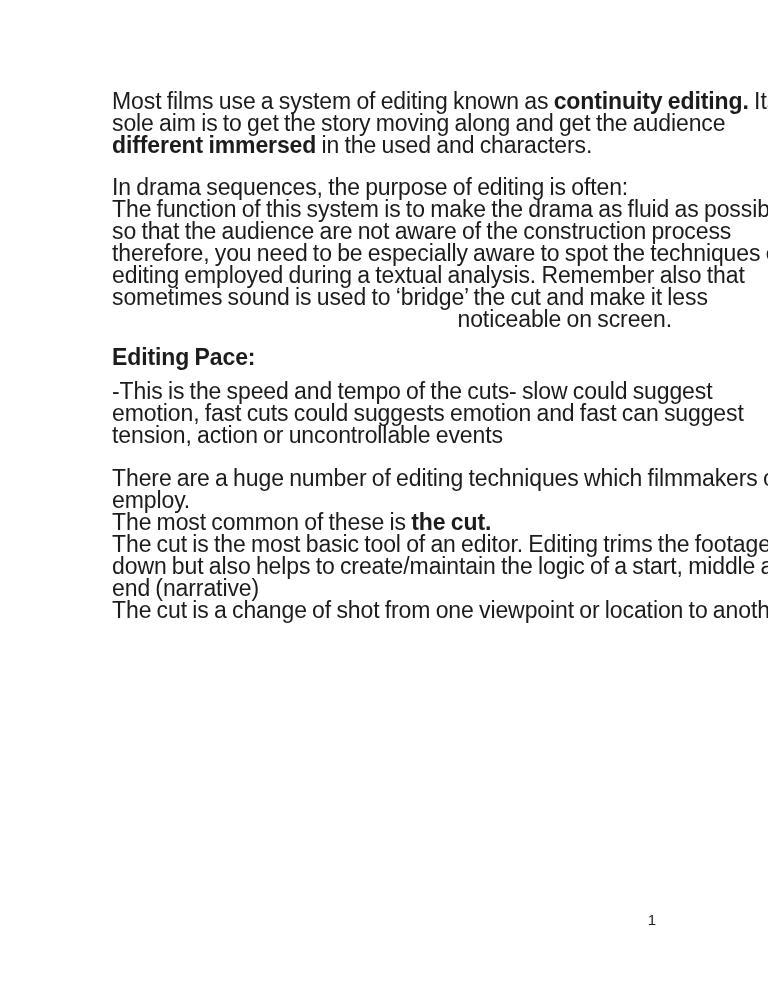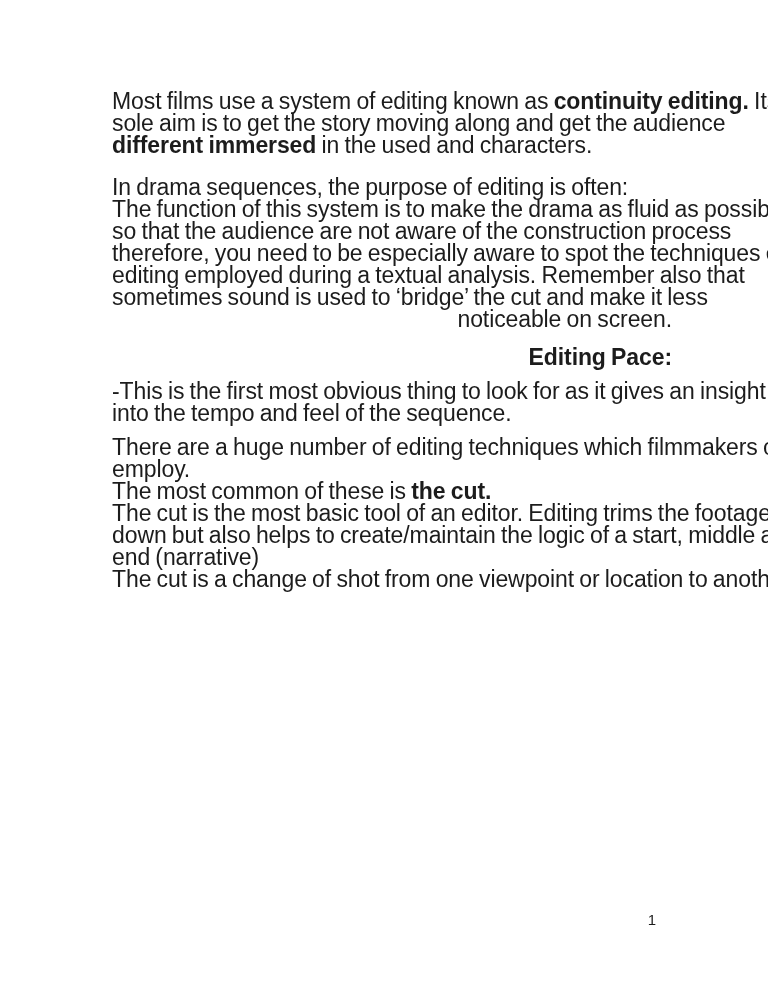--- a/index.html
+++ b/index.html
@@ -24,21 +24,21 @@
     font-size: 23px;
     line-height: 22px;
     word-spacing: -1px;
     letter-spacing: -0.1px;
   }
   .content p {
     margin: 0;
     white-space: pre;
   }
   .content p b { font-weight: bold; }
-  .bold { font-weight: bold; text-align: right; }
+  .bold { font-weight: bold; }
   .mb0  { margin-bottom: 0 !important; }
   .mb8  { margin-bottom: 8px !important; }
   .mb12 { margin-bottom: 12px !important; }
   .mb16 { margin-bottom: 16px !important; text-align: right; }
   .mb20 { margin-bottom: 20px !important; }
   .mb21 { margin-bottom: 21px !important; }
   .mb22 { margin-bottom: 22px !important; }
   ul.bullets {
     margin: 0;
     padding: 0 0 0 46px;
@@ -73,23 +73,24 @@
     <p class="mb16">The function of this system is to make the drama as fluid as possible,
 so that the audience are not aware of the construction process
 therefore, you need to be especially aware to spot the techniques of
 editing employed during a textual analysis. Remember also that
 sometimes sound is used to ‘bridge’ the cut and make it less
 noticeable on screen.</p>
 
 
     <p class="bold mb12">Editing Pace:</p>
 
+    <p class="mb21">-This is the speed and tempo of the cuts- slow could suggest
+emotion, fast cuts could suggests emotion and fast can suggest
+tension, action or uncontrollable events</p>
 
-    <p class="mb12">-This is the first most obvious thing to look for as it gives an insight
-into the tempo and feel of the sequence.</p>
 
 
     <p class="mb0"><span>There are a huge number of editing techniques which filmmakers can
 employ.
 The most common of these is </span><b>the cut.</b><span>
 The cut is the most basic tool of an editor. Editing trims the footage
 down but also helps to create/maintain the logic of a start, middle and
 end (narrative)
 The cut is a change of shot from one viewpoint or location to another.</span></p>
 

